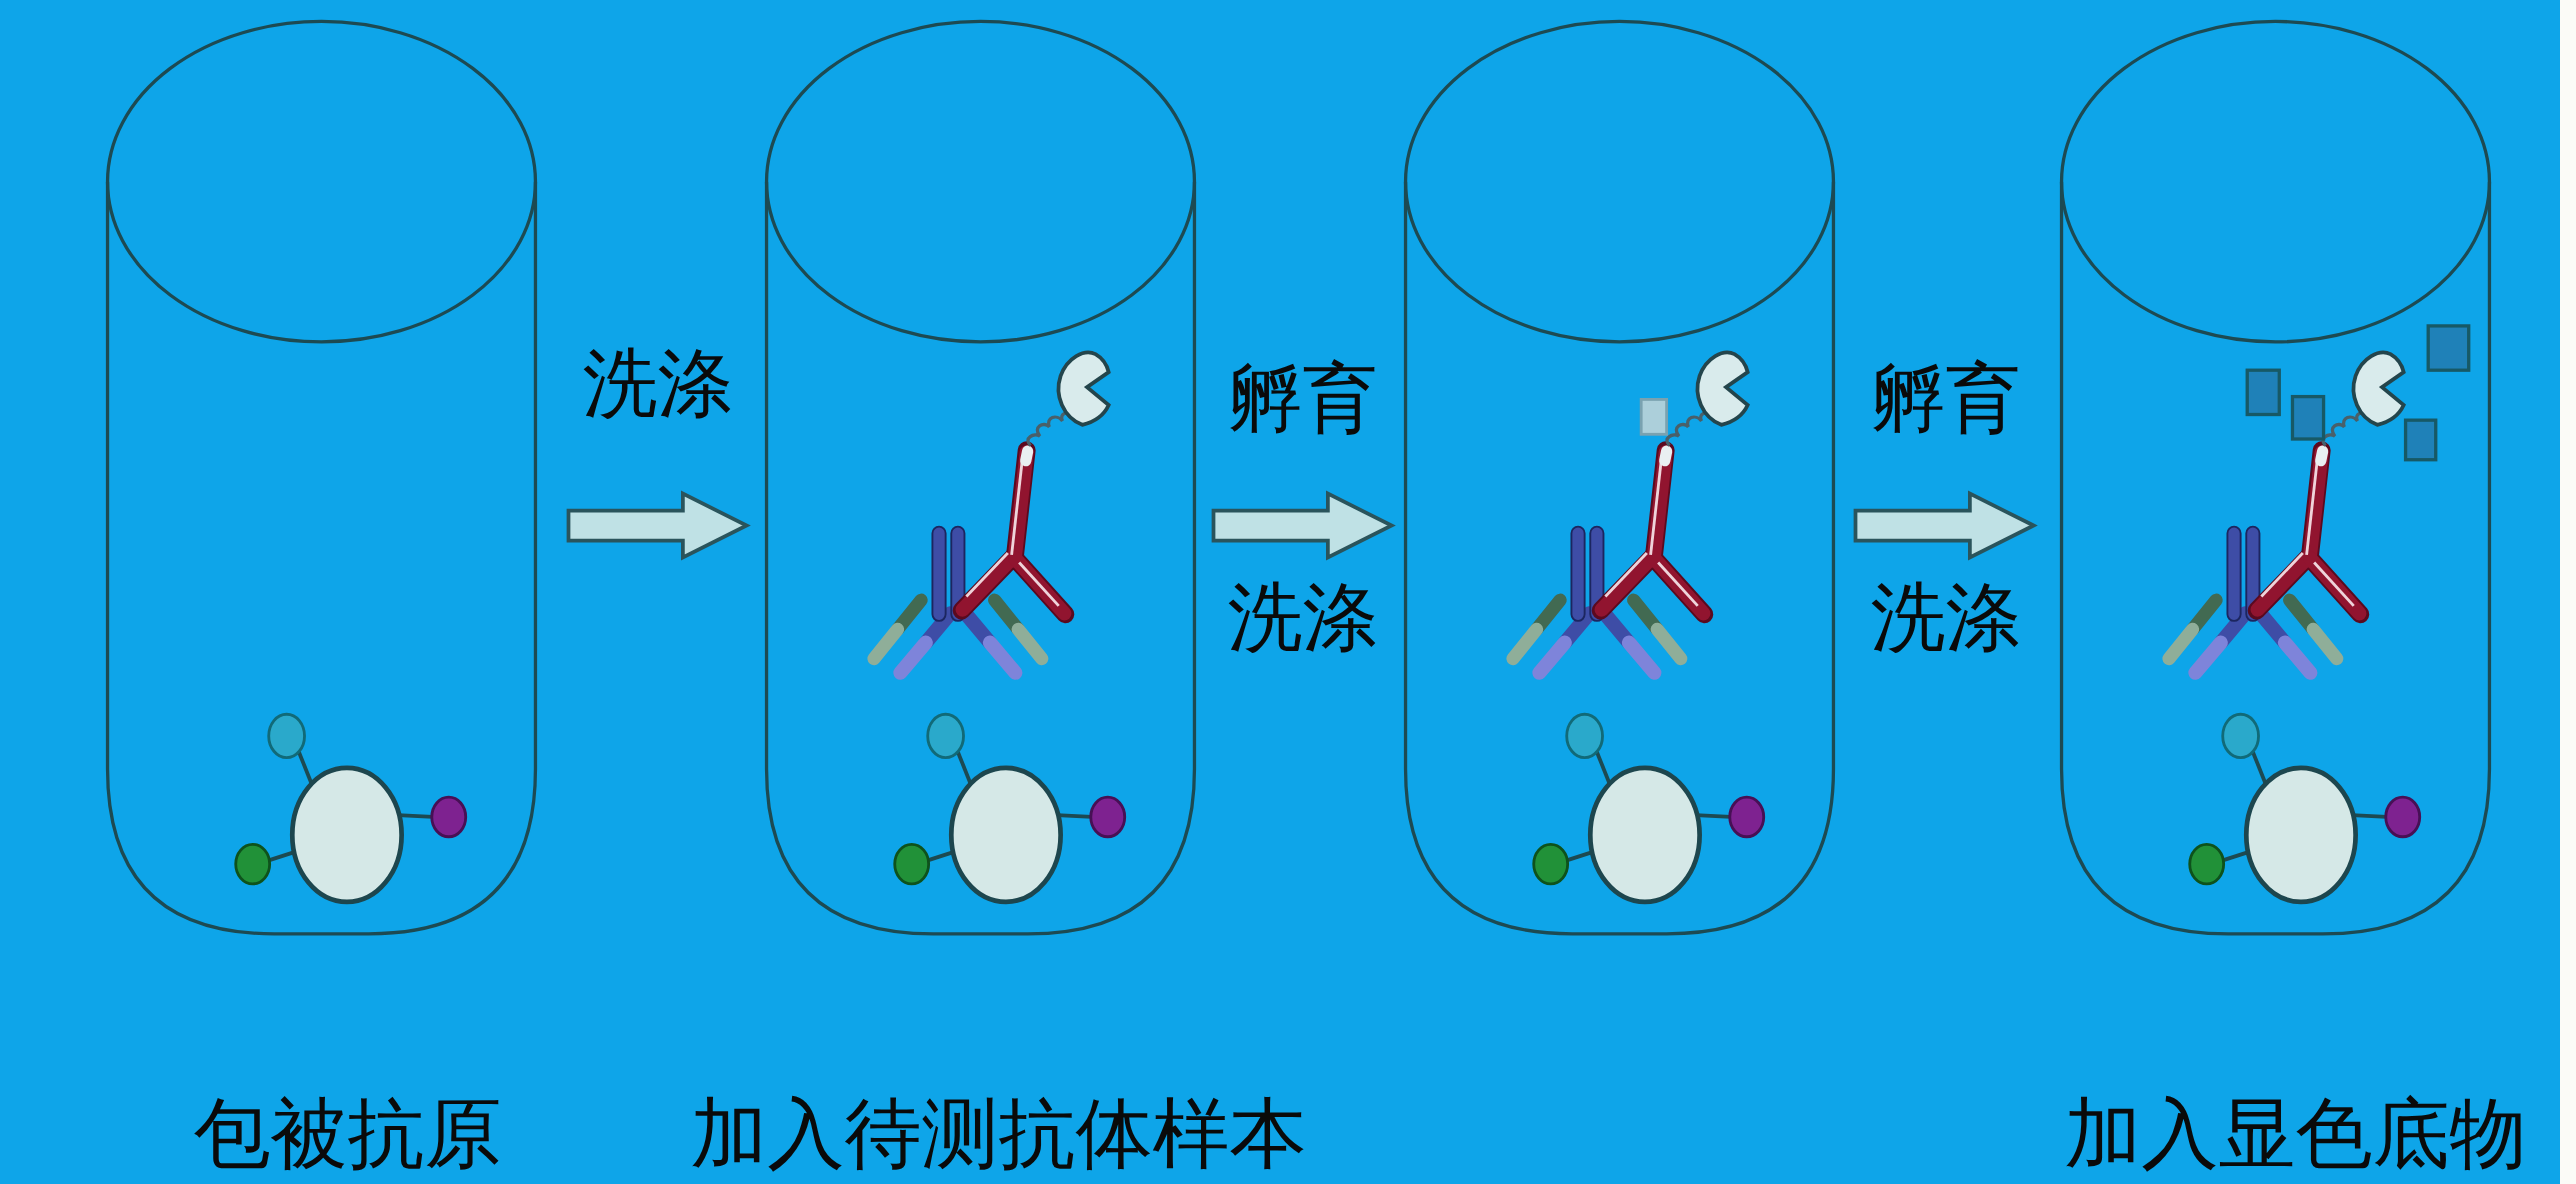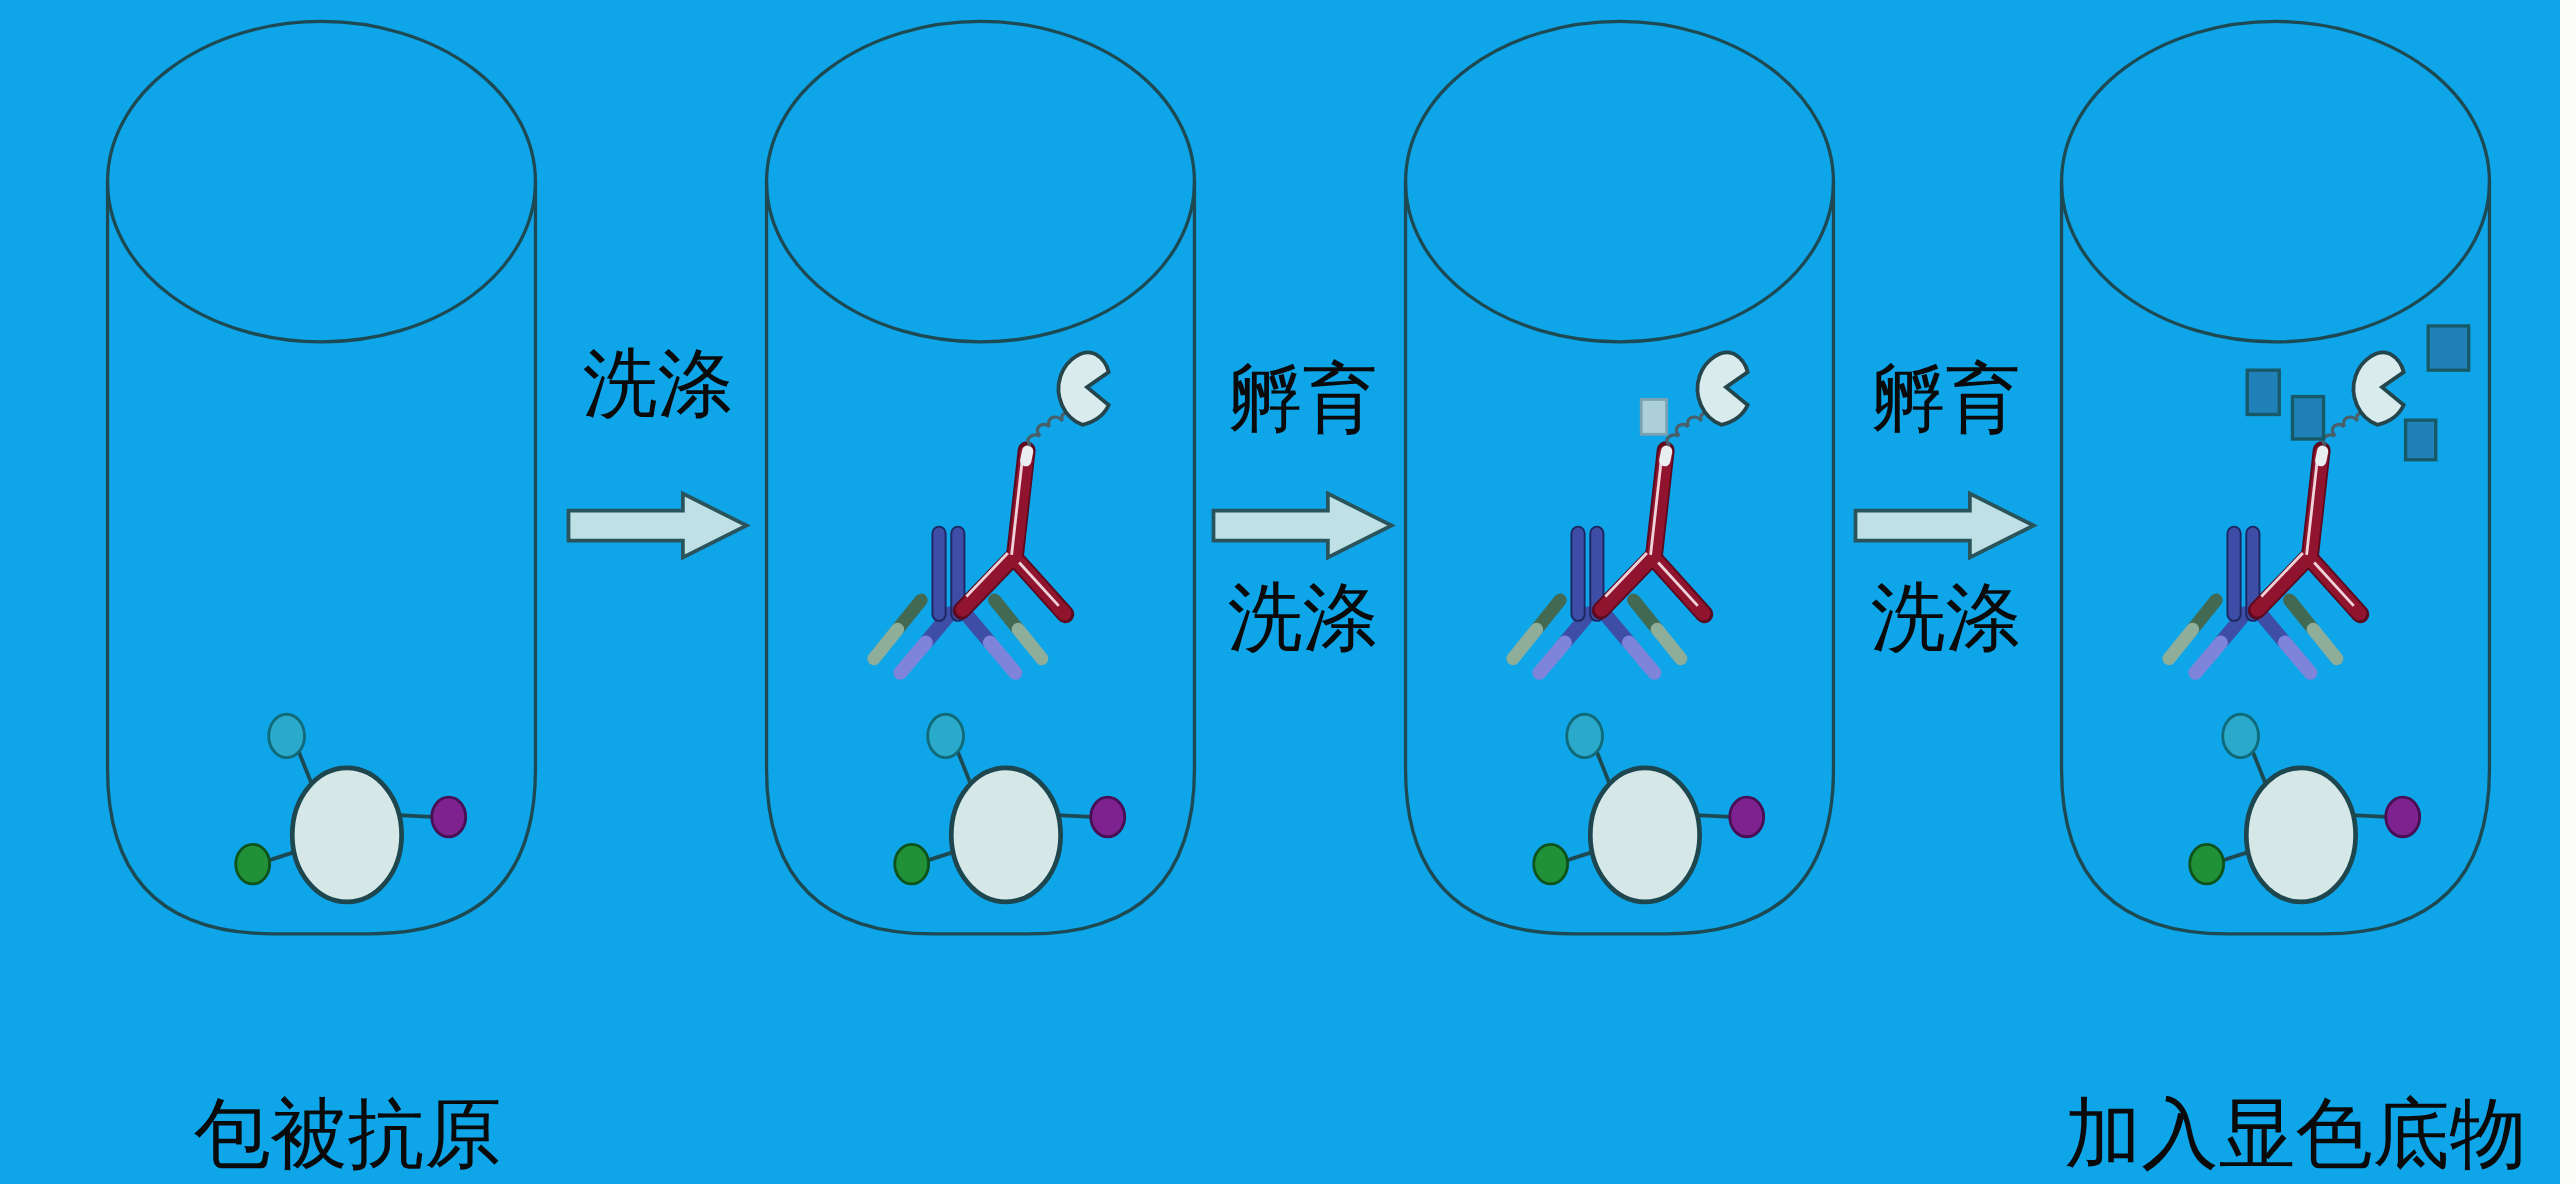--- a/index.html
+++ b/index.html
@@ -132,16 +132,17 @@
     <use href="#arrow-shape"></use>
   </svg>
 
   <div class="arrow-label" style="left:469px;top:342px">洗涤</div>
   <div class="arrow-label" style="left:1114px;top:357px">孵育</div>
   <div class="arrow-label" style="left:1114px;top:576px">洗涤</div>
   <div class="arrow-label" style="left:1757px;top:357px">孵育</div>
   <div class="arrow-label" style="left:1757px;top:576px">洗涤</div>
 
   <div class="well-label" style="left:-30px">包被抗原</div>
+  <div class="well-label" style="left:621px">加入待测抗体样本</div>
   <div class="well-label" style="left:1918px">加入显色底物</div>
 
 </div>
 
 
 </body></html>

